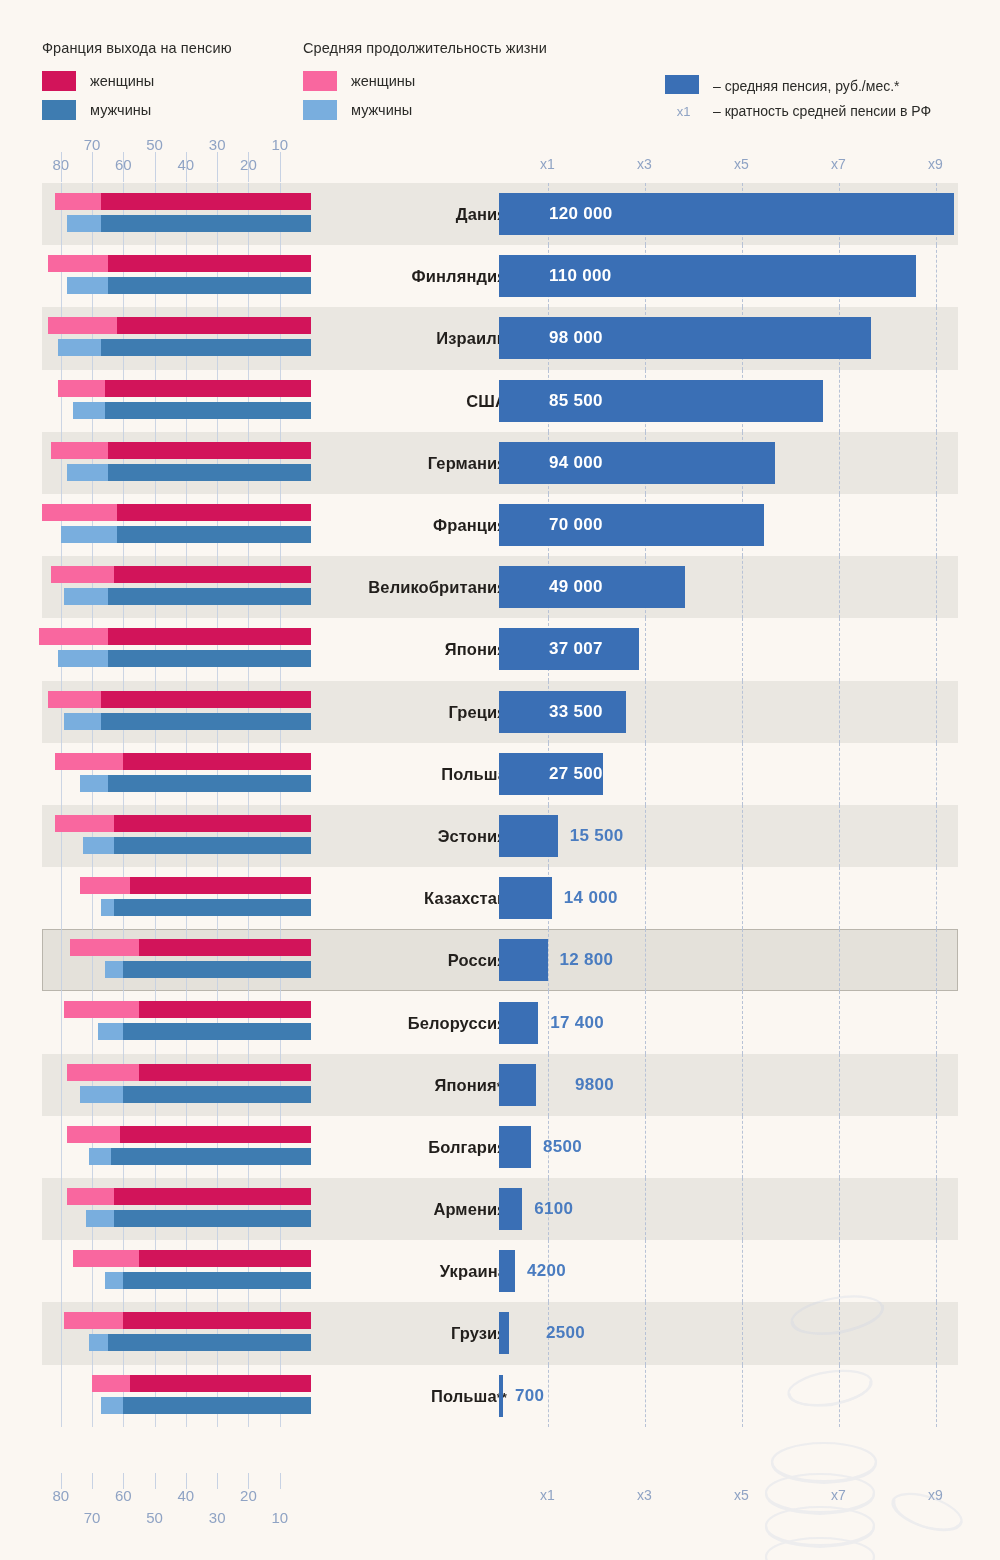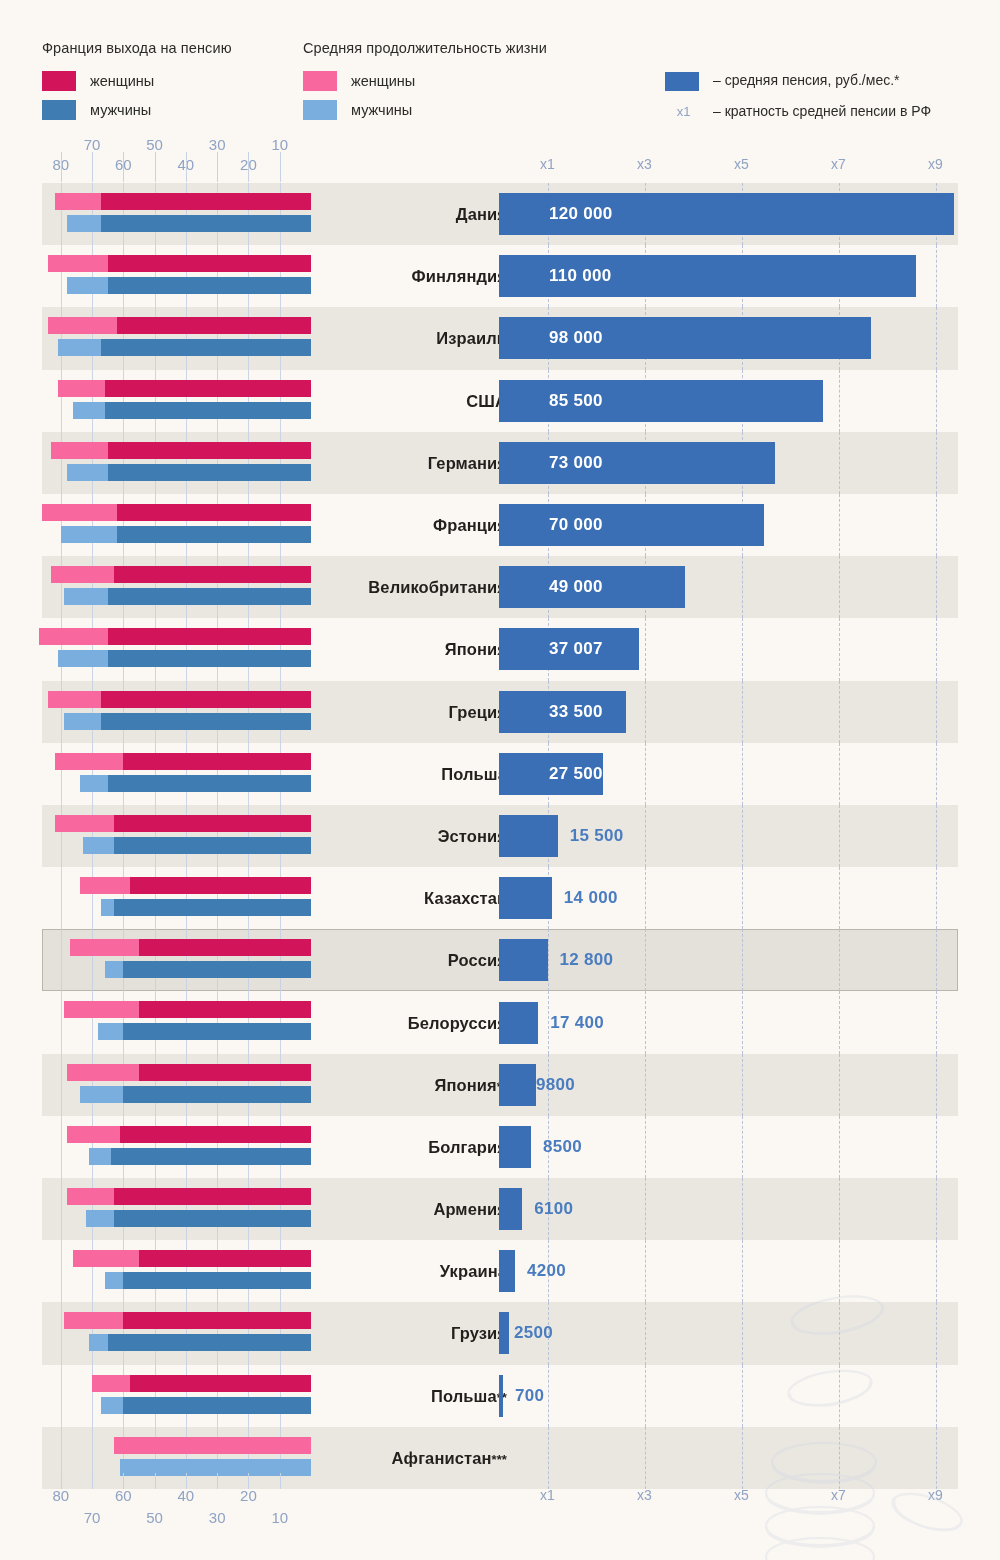--- a/index.html
+++ b/index.html
@@ -25,21 +25,21 @@
 
   .lg-row { position: absolute; display: flex; align-items: center; height: 22px; }
   .lg-sw { width: 34px; height: 20px; display: block; }
   .lg-txt { font-size: 14.5px; color: #2b2b28; margin-left: 14px; white-space: nowrap; }
 
   #lg-age-w { left: 42px; top: 70px; }
   #lg-age-m { left: 42px; top: 99px; }
   #lg-life-w { left: 303px; top: 70px; }
   #lg-life-m { left: 303px; top: 99px; }
 
-  #lg-pen-row { left: 665px; top: 72px; display: flex; align-items: flex-start; }
+  #lg-pen-row { left: 665px; top: 72px; display: flex; align-items: flex-end; }
   #lg-pen-sw { width: 34px; height: 19px; display: block; }
   #lg-pen-txt { font-size: 14px; color: #2b2b28; margin-left: 14px; white-space: nowrap; }
   #lg-mult-row { left: 668px; top: 100px; display: flex; align-items: center; }
   #lg-mult-x { font-size: 13px; color: #8fa3c4; width: 31px; text-align: center; }
   #lg-mult-txt { font-size: 14px; color: #2b2b28; margin-left: 14px; white-space: nowrap; }
 
   
   .axlab {
     position: absolute;
     font-size: 15px;
@@ -279,21 +279,21 @@
         <div class="gl-mult" style="left: 602.5px;"></div>
         <div class="gl-mult" style="left: 699.5px;"></div>
         <div class="gl-mult" style="left: 796.5px;"></div>
         <div class="gl-mult" style="left: 893.5px;"></div>
         <div class="bar-life" style="left: 9.38372px; width: 259.616px; background: rgb(249, 103, 159);"></div>
         <div class="bar-age" style="left: 65.686px; width: 203.314px; background: rgb(210, 20, 90);"></div>
         <div class="bar-life2" style="left: 25.0233px; width: 243.977px; background: rgb(121, 174, 222);"></div>
         <div class="bar-age2" style="left: 65.686px; width: 203.314px; background: rgb(62, 124, 177);"></div>
         <div class="cname"><span>Германия</span></div>
         <div class="pbar" style="left: 457px; width: 276.45px; background: rgb(58, 111, 181);"></div>
-        <div class="pval inside" style="left: 507px;">73 000</div>
+        <div class="pval inside" style="left: 507px;">94 000</div>
       </div>
       <div class="row even">
         <div class="gl-age" style="left: 237.721px;"></div>
         <div class="gl-age" style="left: 206.442px;"></div>
         <div class="gl-age" style="left: 175.163px;"></div>
         <div class="gl-age" style="left: 143.884px;"></div>
         <div class="gl-age" style="left: 112.605px;"></div>
         <div class="gl-age" style="left: 81.3256px;"></div>
         <div class="gl-age" style="left: 50.0465px;"></div>
         <div class="gl-age" style="left: 18.7674px;"></div>
@@ -499,21 +499,21 @@
         <div class="gl-mult" style="left: 602.5px;"></div>
         <div class="gl-mult" style="left: 699.5px;"></div>
         <div class="gl-mult" style="left: 796.5px;"></div>
         <div class="gl-mult" style="left: 893.5px;"></div>
         <div class="bar-life" style="left: 25.0233px; width: 243.977px; background: rgb(249, 103, 159);"></div>
         <div class="bar-age" style="left: 96.9651px; width: 172.035px; background: rgb(210, 20, 90);"></div>
         <div class="bar-life2" style="left: 37.5349px; width: 231.465px; background: rgb(121, 174, 222);"></div>
         <div class="bar-age2" style="left: 81.3256px; width: 187.674px; background: rgb(62, 124, 177);"></div>
         <div class="cname"><span>Япония</span><sup>**</sup></div>
         <div class="pbar" style="left: 457px; width: 37.345px; background: rgb(58, 111, 181);"></div>
-        <div class="pval outside" style="left: 494px;">9800</div>
+        <div class="pval outside" style="left: 533px;">9800</div>
       </div>
       <div class="row even">
         <div class="gl-age" style="left: 237.721px;"></div>
         <div class="gl-age" style="left: 206.442px;"></div>
         <div class="gl-age" style="left: 175.163px;"></div>
         <div class="gl-age" style="left: 143.884px;"></div>
         <div class="gl-age" style="left: 112.605px;"></div>
         <div class="gl-age" style="left: 81.3256px;"></div>
         <div class="gl-age" style="left: 50.0465px;"></div>
         <div class="gl-age" style="left: 18.7674px;"></div>
@@ -587,21 +587,21 @@
         <div class="gl-mult" style="left: 602.5px;"></div>
         <div class="gl-mult" style="left: 699.5px;"></div>
         <div class="gl-mult" style="left: 796.5px;"></div>
         <div class="gl-mult" style="left: 893.5px;"></div>
         <div class="bar-life" style="left: 21.8953px; width: 247.105px; background: rgb(249, 103, 159);"></div>
         <div class="bar-age" style="left: 81.3256px; width: 187.674px; background: rgb(210, 20, 90);"></div>
         <div class="bar-life2" style="left: 46.9186px; width: 222.081px; background: rgb(121, 174, 222);"></div>
         <div class="bar-age2" style="left: 65.686px; width: 203.314px; background: rgb(62, 124, 177);"></div>
         <div class="cname"><span>Грузия</span></div>
         <div class="pbar" style="left: 457px; width: 9.7px; background: rgb(58, 111, 181);"></div>
-        <div class="pval outside" style="left: 472px;">2500</div>
+        <div class="pval outside" style="left: 504px;">2500</div>
       </div>
       <div class="row even">
         <div class="gl-age" style="left: 237.721px;"></div>
         <div class="gl-age" style="left: 206.442px;"></div>
         <div class="gl-age" style="left: 175.163px;"></div>
         <div class="gl-age" style="left: 143.884px;"></div>
         <div class="gl-age" style="left: 112.605px;"></div>
         <div class="gl-age" style="left: 81.3256px;"></div>
         <div class="gl-age" style="left: 50.0465px;"></div>
         <div class="gl-age" style="left: 18.7674px;"></div>
@@ -610,38 +610,20 @@
         <div class="gl-mult" style="left: 699.5px;"></div>
         <div class="gl-mult" style="left: 796.5px;"></div>
         <div class="gl-mult" style="left: 893.5px;"></div>
         <div class="bar-life" style="left: 50.0465px; width: 218.953px; background: rgb(249, 103, 159);"></div>
         <div class="bar-age" style="left: 87.5814px; width: 181.419px; background: rgb(210, 20, 90);"></div>
         <div class="bar-life2" style="left: 59.4302px; width: 209.57px; background: rgb(121, 174, 222);"></div>
         <div class="bar-age2" style="left: 81.3256px; width: 187.674px; background: rgb(62, 124, 177);"></div>
         <div class="cname"><span>Польша</span><sup>**</sup></div>
         <div class="pbar" style="left: 457px; width: 4px; background: rgb(58, 111, 181);"></div>
         <div class="pval outside" style="left: 473px;">700</div>
-      </div>
-      <div class="row odd">
-        <div class="gl-age" style="left: 237.721px;"></div>
-        <div class="gl-age" style="left: 206.442px;"></div>
-        <div class="gl-age" style="left: 175.163px;"></div>
-        <div class="gl-age" style="left: 143.884px;"></div>
-        <div class="gl-age" style="left: 112.605px;"></div>
-        <div class="gl-age" style="left: 81.3256px;"></div>
-        <div class="gl-age" style="left: 50.0465px;"></div>
-        <div class="gl-age" style="left: 18.7674px;"></div>
-        <div class="gl-mult" style="left: 505.5px;"></div>
-        <div class="gl-mult" style="left: 602.5px;"></div>
-        <div class="gl-mult" style="left: 699.5px;"></div>
-        <div class="gl-mult" style="left: 796.5px;"></div>
-        <div class="gl-mult" style="left: 893.5px;"></div>
-        <div class="bar-life" style="left: 71.9419px; width: 197.058px; background: rgb(249, 103, 159);"></div>
-        <div class="bar-life2" style="left: 78.1977px; width: 190.802px; background: rgb(121, 174, 222);"></div>
-        <div class="cname"><span>Афганистан</span><sup>***</sup></div>
       </div>
     </div>
 
   <div id="botaxis" style="top:1487px;">
       <div class="axlab" style="left: 60.7674px; top: 0px;">80</div>
       <div class="axlab" style="left: 123.326px; top: 0px;">60</div>
       <div class="axlab" style="left: 185.884px; top: 0px;">40</div>
       <div class="axlab" style="left: 248.442px; top: 0px;">20</div>
       <div class="axlab" style="left: 92.0465px; top: 22px;">70</div>
       <div class="axlab" style="left: 154.605px; top: 22px;">50</div>

